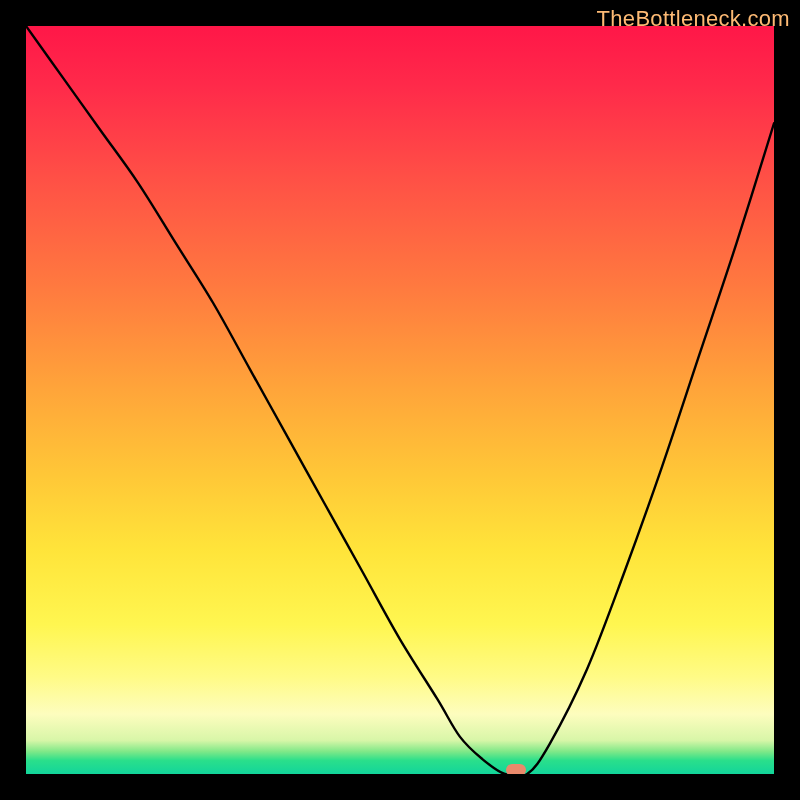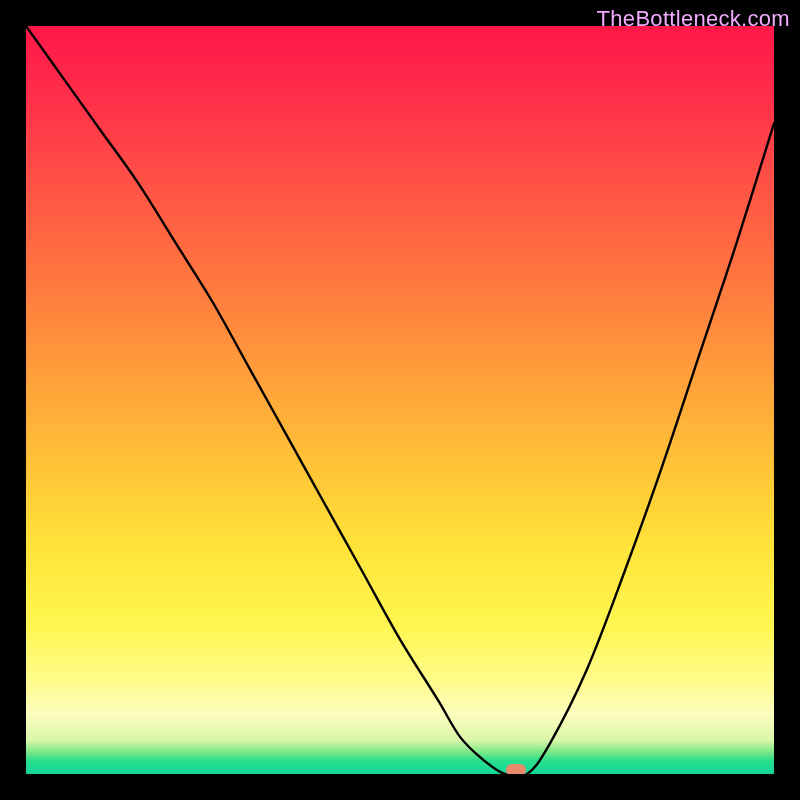--- a/index.html
+++ b/index.html
@@ -14,21 +14,21 @@
   .wrap {
     position: relative;
     width: 800px;
     height: 800px;
     background: #000;
   }
   .watermark {
     position: absolute;
     top: 6px;
     right: 10px;
-    color: #f0abfc;
+    color: #fdba74;
     font-size: 22px;
     font-weight: 500;
     letter-spacing: 0.3px;
     z-index: 10;
   }
   .plot-area {
     position: absolute;
     left: 26px;
     top: 26px;
     width: 748px;

